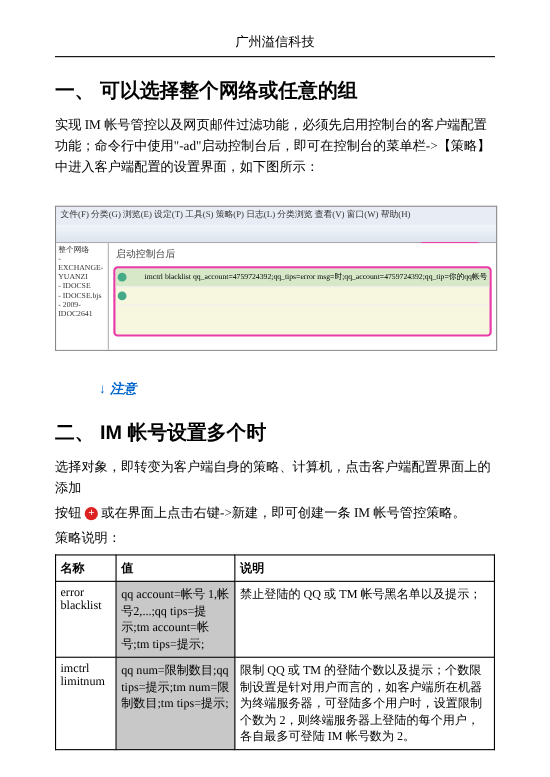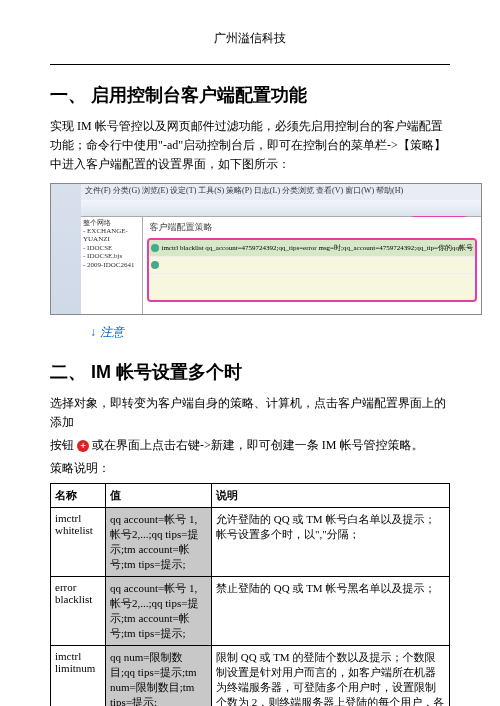--- a/index.html
+++ b/index.html
@@ -9,42 +9,41 @@
     font-size: 12px;
     background: #fff;
     color: #000;
     width: 500px;
     box-sizing: border-box;
   }
   .header {
     text-align: center;
     font-size: 12px;
     border-bottom: 1.5px solid #000;
-    padding-bottom: 17px;
+    padding-bottom: 4px;
   }
   h1 {
     font-size: 18px;
     font-weight: bold;
     font-family: "SimHei", sans-serif;
     margin: 18px 0 10px 0;
   }
   .para {
     line-height: 1.6;
     text-indent: 0;
     margin: 4px 0;
   }
   .screenshot {
     width: 100%;
     height: 130px;
     background: linear-gradient(#d8e0ec, #cfd9e8);
     border: 1px solid #888;
-    margin: 8px 0;
+    margin: 25px 0;
     position: relative;
     overflow: hidden;
-    padding-left: 30px;
   }
   .menubar {
     height: 14px;
     background: #e8ecf4;
     font-size: 8px;
     color: #333;
     padding: 1px 4px;
     white-space: nowrap;
     overflow: hidden;
   }
@@ -86,21 +85,21 @@
     overflow: hidden;
   }
   .policy-row {
     height: 14px;
     font-size: 7px;
     white-space: nowrap;
     padding: 1px 2px;
     border-bottom: 1px solid #eee;
     display: flex;
     align-items: center;
-    gap: 2px;
+    gap: 16px;
     overflow: hidden;
     font-family: Liberation Serif, serif;
   }
   .policy-row.sel { background: #d6e8c8; }
   .icon-dot { display:inline-block; width:8px; height:8px; border-radius:50%; background:#4a8; }
   .top-icons {
     position: absolute;
     right: 10px;
     top: 32px;
     display: flex;
@@ -117,21 +116,21 @@
     line-height: 1.6;
     font-size: 12px;
   }
   .note-icon {
     color: #06c;
     font-weight: bold;
     margin-right: 4px;
   }
   .note-label {
     color: #06c;
-    font-weight: normal;
+    font-weight: bold;
     font-style: italic;
     margin-right: 6px;
     white-space: nowrap;
   }
   .plus-icon {
     display: inline-block;
     width: 12px;
     height: 12px;
     background: #d22;
     color: #fff;
@@ -154,21 +153,21 @@
     vertical-align: top;
     text-align: left;
   }
   table.policy-table td.val { background: #c8c8c8; }
 </style>
 </head>
 <body>
 
 <div class="header">广州溢信科技</div>
 
-<h1>一、 启用控制台客户端配置功能</h1>
+<h1>一、 可以选择整个网络或任意的组</h1>
 
 <p class="para">实现 IM 帐号管控以及网页邮件过滤功能，必须先启用控制台的客户端配置功能；命令行中使用"-ad"启动控制台后，即可在控制台的菜单栏-&gt;【策略】中进入客户端配置的设置界面，如下图所示：</p>
 
 <div class="screenshot">
   <div class="menubar">文件(F)  分类(G)  浏览(E)  设定(T)  工具(S)  策略(P)  日志(L)  分类浏览  查看(V)  窗口(W)  帮助(H)</div>
   <div class="toolbar"></div>
   <div class="top-icons">
     <span class="circ c-green"></span>
     <span class="circ c-yel"></span>
     <span class="circ c-green"></span>
@@ -177,21 +176,21 @@
   <div class="main-area">
     <div class="tree">
       <div>整个网络</div>
       <div>- EXCHANGE-YUANZI</div>
       <div>- IDOCSE</div>
       <div>- IDOCSE.bjs</div>
       <div>- 2009-IDOC2641</div>
 
     </div>
     <div class="content-area">
-      <div class="content-label">客户端配置策略</div>
+      <div class="content-label">启动控制台后</div>
       <div class="policy-list">
         <div class="policy-row sel">
             <span class="icon-dot"></span>
             <span>imctrl blacklist  qq_account=4759724392;qq_tips=error msg=时;qq_account=4759724392;qq_tip=你的qq帐号</span>
           </div>
         <div class="policy-row">
             <span class="icon-dot"></span>
           </div>
       </div>
     </div>
@@ -214,25 +213,20 @@
 </p>
 
 <p class="para">策略说明：</p>
 
 <table class="policy-table">
   <tbody>
       <tr>
     <th>名称</th>
     <th>值</th>
     <th>说明</th>
-  </tr>
-  <tr>
-    <td>imctrl whitelist</td>
-    <td class="val">qq account=帐号 1,帐号2,...;qq tips=提示;tm account=帐号;tm tips=提示;</td>
-    <td>允许登陆的 QQ 或 TM 帐号白名单以及提示；帐号设置多个时，以","分隔；</td>
   </tr>
   <tr>
     <td>error blacklist</td>
     <td class="val">qq account=帐号 1,帐号2,...;qq tips=提示;tm account=帐号;tm tips=提示;</td>
     <td>禁止登陆的 QQ 或 TM 帐号黑名单以及提示；</td>
   </tr>
   <tr>
     <td>imctrl limitnum</td>
     <td class="val">qq num=限制数目;qq tips=提示;tm num=限制数目;tm tips=提示;</td>
     <td>限制 QQ 或 TM 的登陆个数以及提示；个数限制设置是针对用户而言的，如客户端所在机器为终端服务器，可登陆多个用户时，设置限制个数为 2，则终端服务器上登陆的每个用户，各自最多可登陆 IM 帐号数为 2。</td>

